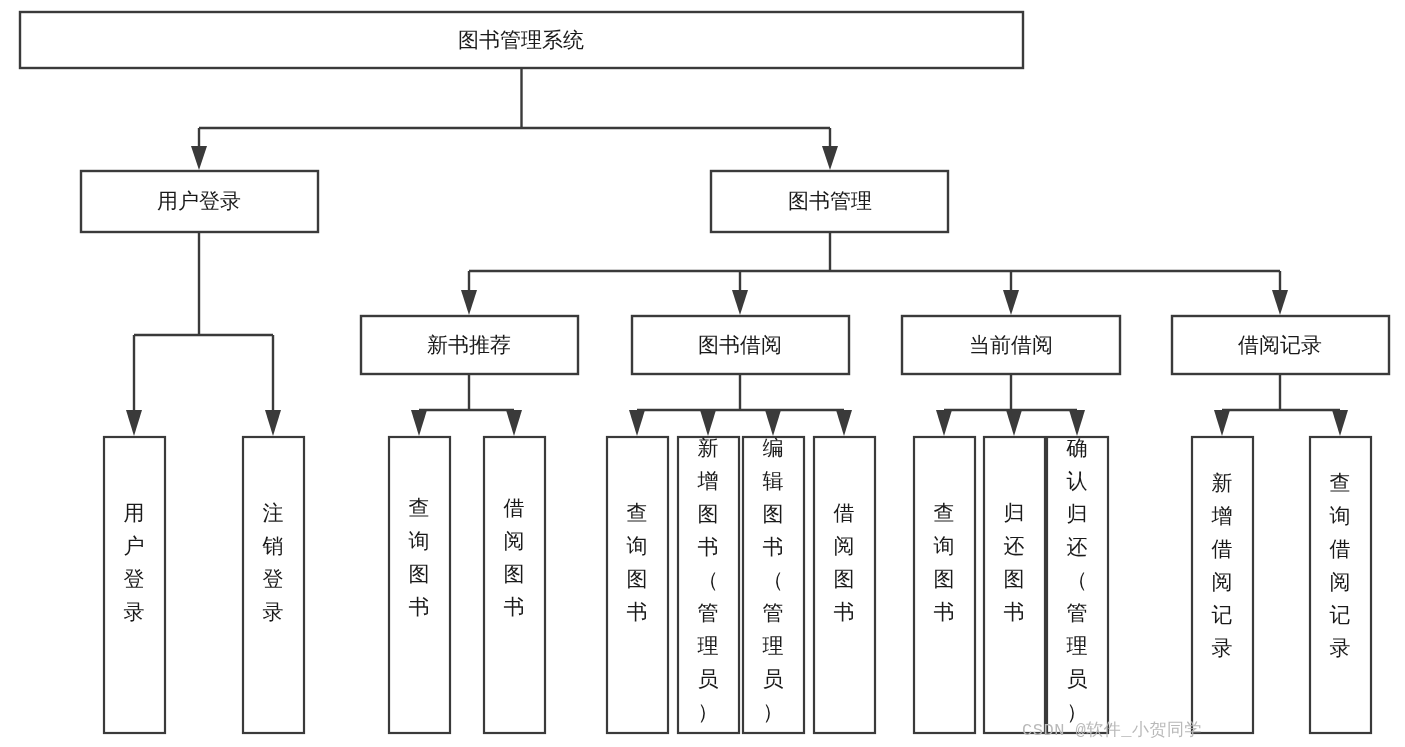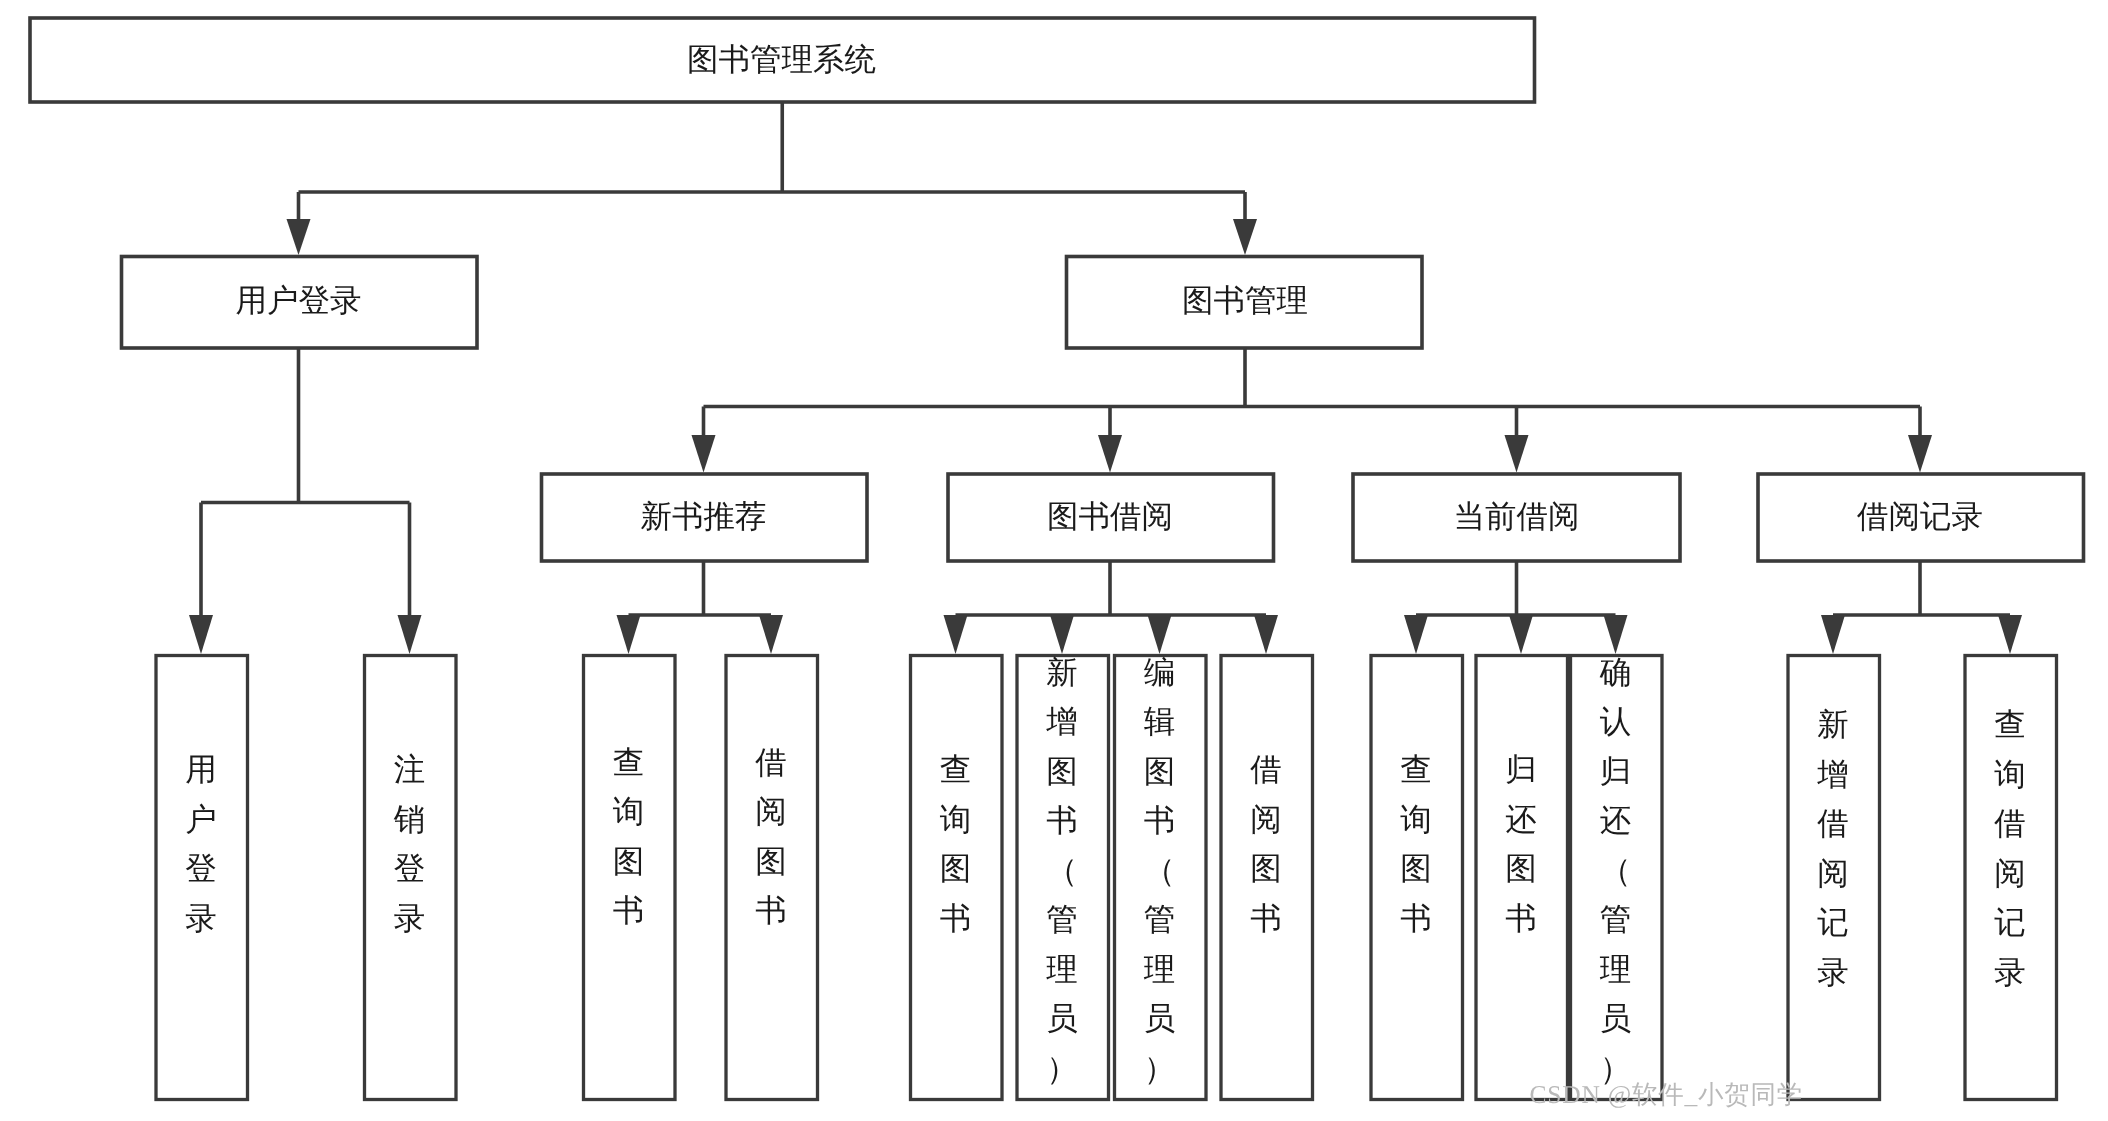--- a/index.html
+++ b/index.html
@@ -55,21 +55,21 @@
   .leaf-label {
     font-family: "Liberation Sans", "DejaVu Sans", sans-serif;
     font-size: 21px;
     fill: #1a1a1a;
     text-anchor: middle;
   }
   .watermark {
     position: absolute;
     right: 8px;
     bottom: 6px;
-    font-family: Liberation Serif, serif;
+    font-family: Liberation Mono, monospace;
     font-size: 17px;
     color: #b9b9b9;
     letter-spacing: 0.5px;
     white-space: nowrap;
     user-select: none;
   }
 </style>
 </head>
 <body>
 

